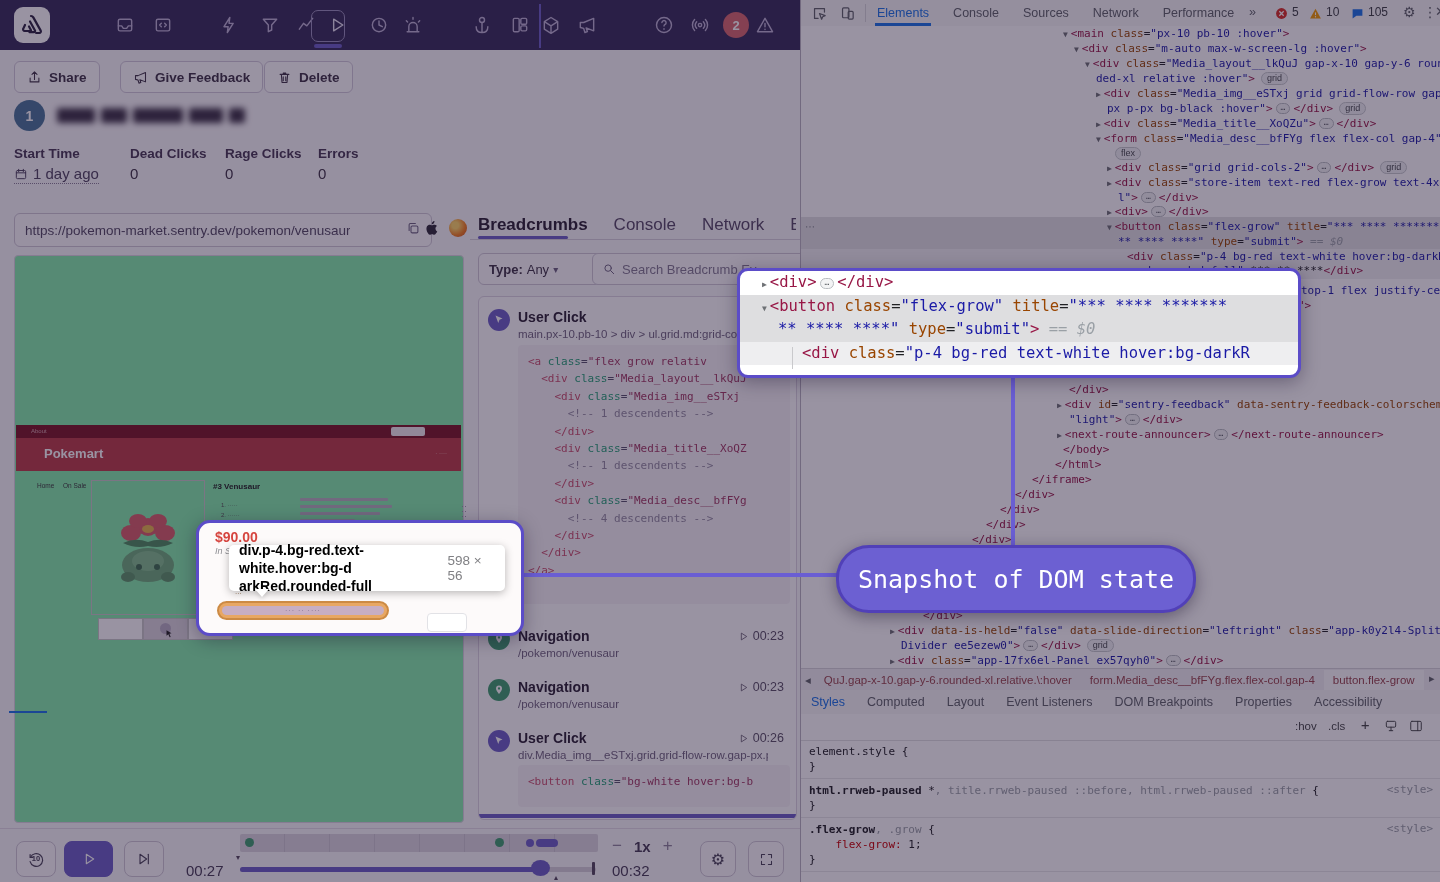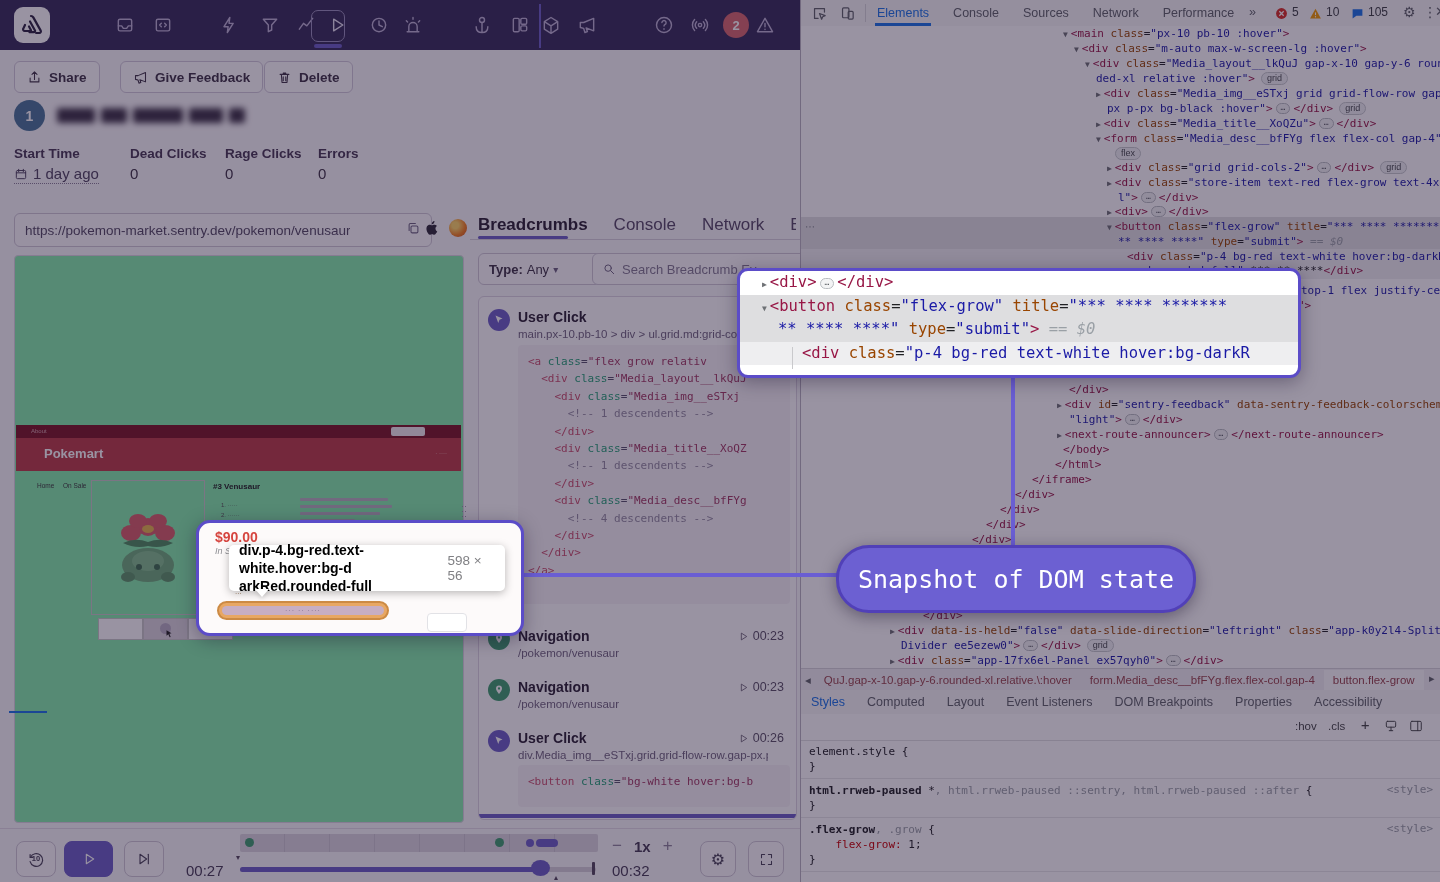--- a/index.html
+++ b/index.html
@@ -610,21 +610,21 @@
             <path d="M15 4v16"></path>
           </svg>
       </span>
     </div>
     <div id="style-blocks" style="position:absolute;left:0;top:26px;width:640px;">
         <div class="style-block">
           <div class="style-row"><span class="tk-pl">element.style {</span></div>
           <div class="style-row"><span class="tk-pl">}</span></div>
         </div>
         <div class="style-block">
-          <div class="style-row"><span class="tk-sb">html.rrweb-paused</span><span class="tk-pl"> *</span><span class="tk-sd">, html.rrweb-paused ::sentry, html.rrweb-paused ::after</span><span class="tk-pl"> {</span></div>
+          <div class="style-row"><span class="tk-sb">html.rrweb-paused</span><span class="tk-pl"> *</span><span class="tk-sd">, title.rrweb-paused ::before, html.rrweb-paused ::after</span><span class="tk-pl"> {</span></div>
           <div class="style-row"><span class="tk-pl">}</span></div>
           <span class="style-right">&lt;style&gt;</span>
         </div>
         <div class="style-block">
           <div class="style-row"><span class="tk-sb">.flex-grow</span><span class="tk-sd">, .grow</span><span class="tk-pl"> {</span></div>
           <div class="style-row"><span class="tk-sr">    flex-grow:</span><span class="tk-pl"> 1;</span></div>
           <div class="style-row"><span class="tk-pl">}</span></div>
           <span class="style-right">&lt;style&gt;</span>
         </div>
       </div>

